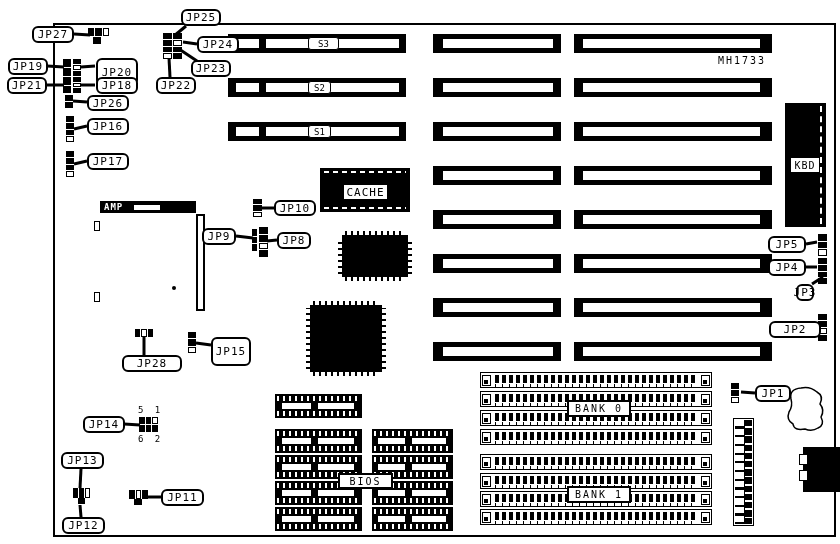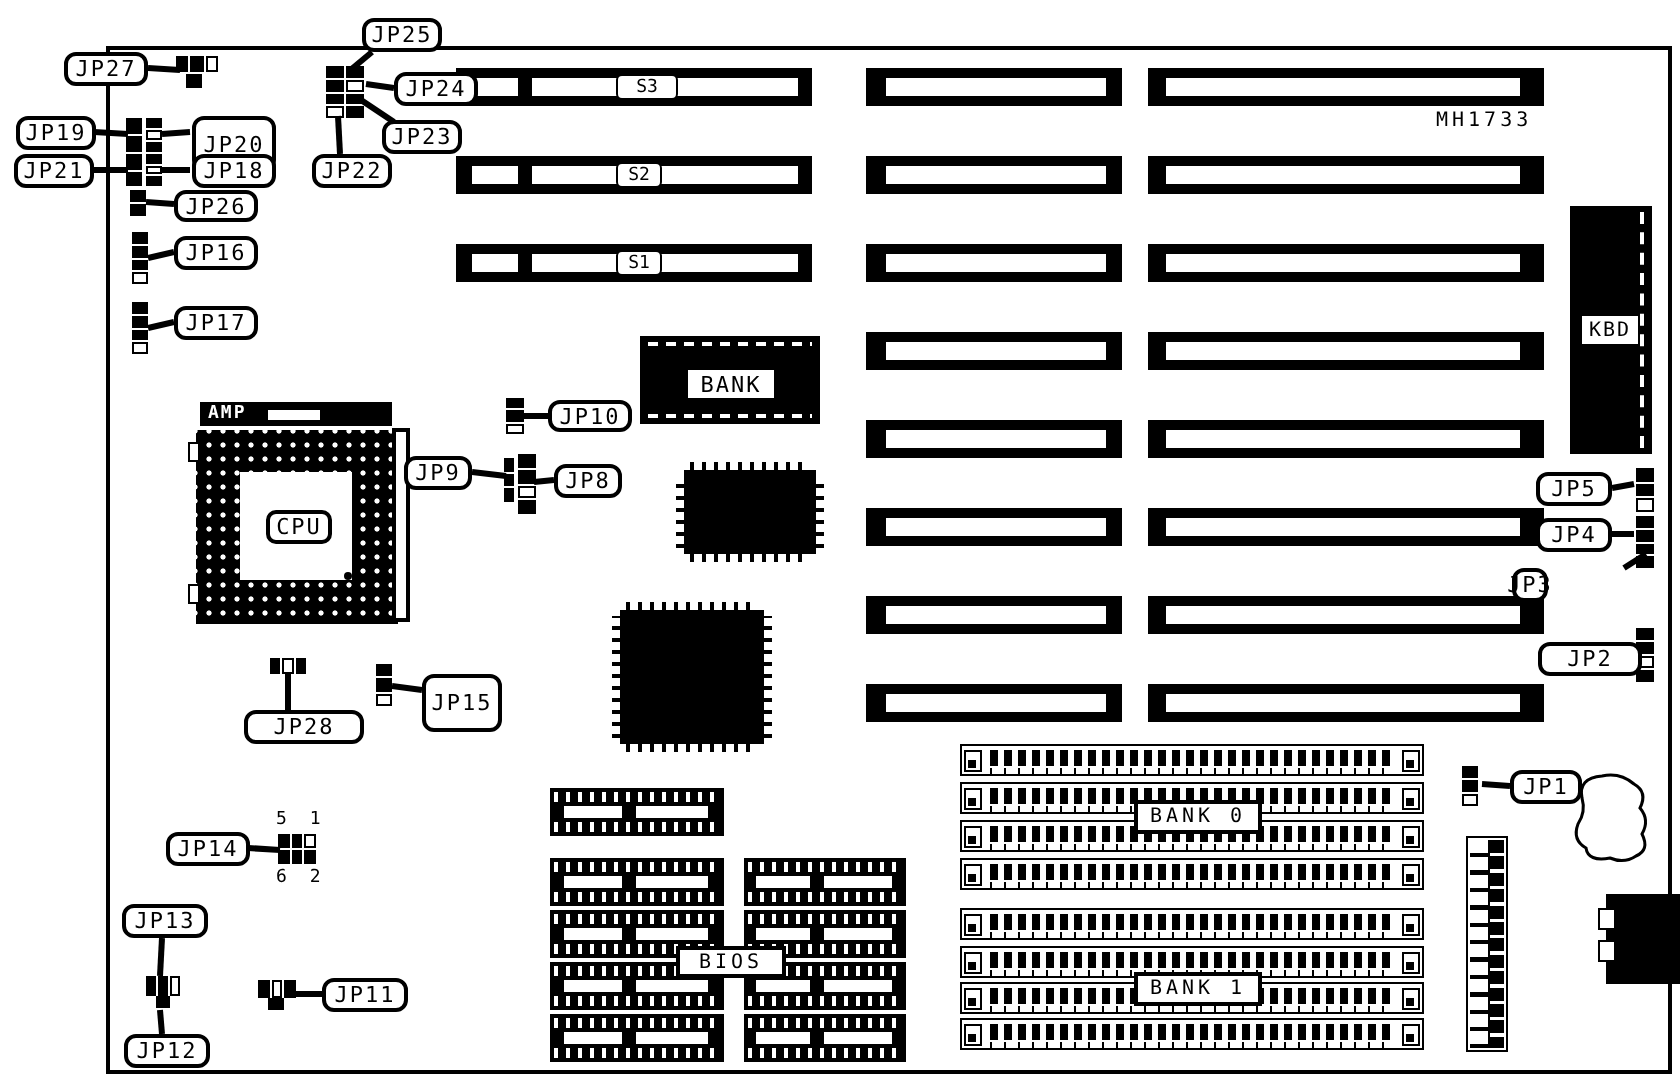--- a/index.html
+++ b/index.html
@@ -79,34 +79,30 @@
 <body>
 
 <div class="stage" id="stage">
 
   <div class="outline"></div>
 
   <div class="amp-bar">
     <div class="amp-text">AMP</div>
     <div class="amp-slot"></div>
   </div>
-  <div class="cpu-socket">
-    <div class="cpu-inner"></div>
-    <div class="cpu-box">CPU</div>
-  </div>
   <div class="lever"></div>
   <div class="notch" style="left:94px;top:221px"></div>
   <div class="notch" style="left:94px;top:292px"></div>
   <div class="pin1-dot"></div>
 
   <div class="bios">
     <div class="bios-dash" style="top:3px"></div>
     <div class="bios-dash" style="bottom:3px"></div>
   </div>
-  <div class="bios-label">BANK</div>
+  <div class="bios-label">CACHE</div>
 
   <div class="kbd">
     <div class="kbd-dash"></div>
   </div>
   <div class="kbd-label">KBD</div>
 
   <div class="model-text">MH1733</div>
 
   <div class="s-label" style="left:308px;top:37px;width:31px;height:13px">S3</div>
   <div class="s-label" style="left:308px;top:81px;width:23px;height:13px">S2</div>
@@ -143,21 +139,21 @@
   <div class="label-box" style="left:202px;top:228px;width:34px;height:17px">JP9</div>
   <div class="label-box" style="left:277px;top:232px;width:34px;height:17px">JP8</div>
   <div class="label-box" style="left:211px;top:337px;width:40px;height:29px">JP15</div>
   <div class="label-box" style="left:122px;top:355px;width:60px;height:17px">JP28</div>
   <div class="label-box" style="left:83px;top:416px;width:42px;height:17px">JP14</div>
   <div class="label-box" style="left:61px;top:452px;width:43px;height:17px">JP13</div>
   <div class="label-box" style="left:62px;top:517px;width:43px;height:17px">JP12</div>
   <div class="label-box" style="left:161px;top:489px;width:43px;height:17px">JP11</div>
   <div class="label-box" style="left:768px;top:236px;width:38px;height:17px">JP5</div>
   <div class="label-box" style="left:768px;top:259px;width:38px;height:17px">JP4</div>
-  <div class="label-box" style="left:756px;top:284px;width:18px;height:17px">JP3</div>
+  <div class="label-box" style="left:796px;top:284px;width:18px;height:17px">JP3</div>
   <div class="label-box" style="left:769px;top:321px;width:52px;height:17px">JP2</div>
   <div class="label-box" style="left:755px;top:385px;width:36px;height:17px">JP1</div>
 
   <svg class="ptr-svg" width="840" height="544">
     <g stroke="#000" stroke-width="3" fill="none">
       <path d="M74,34 L90,35"></path>
         <path d="M186,26 L174,36"></path>
         <path d="M197,44 L183,42"></path>
       <path d="M197,61 L179,49"></path>
         <path d="M170,77 L169,58"></path>

